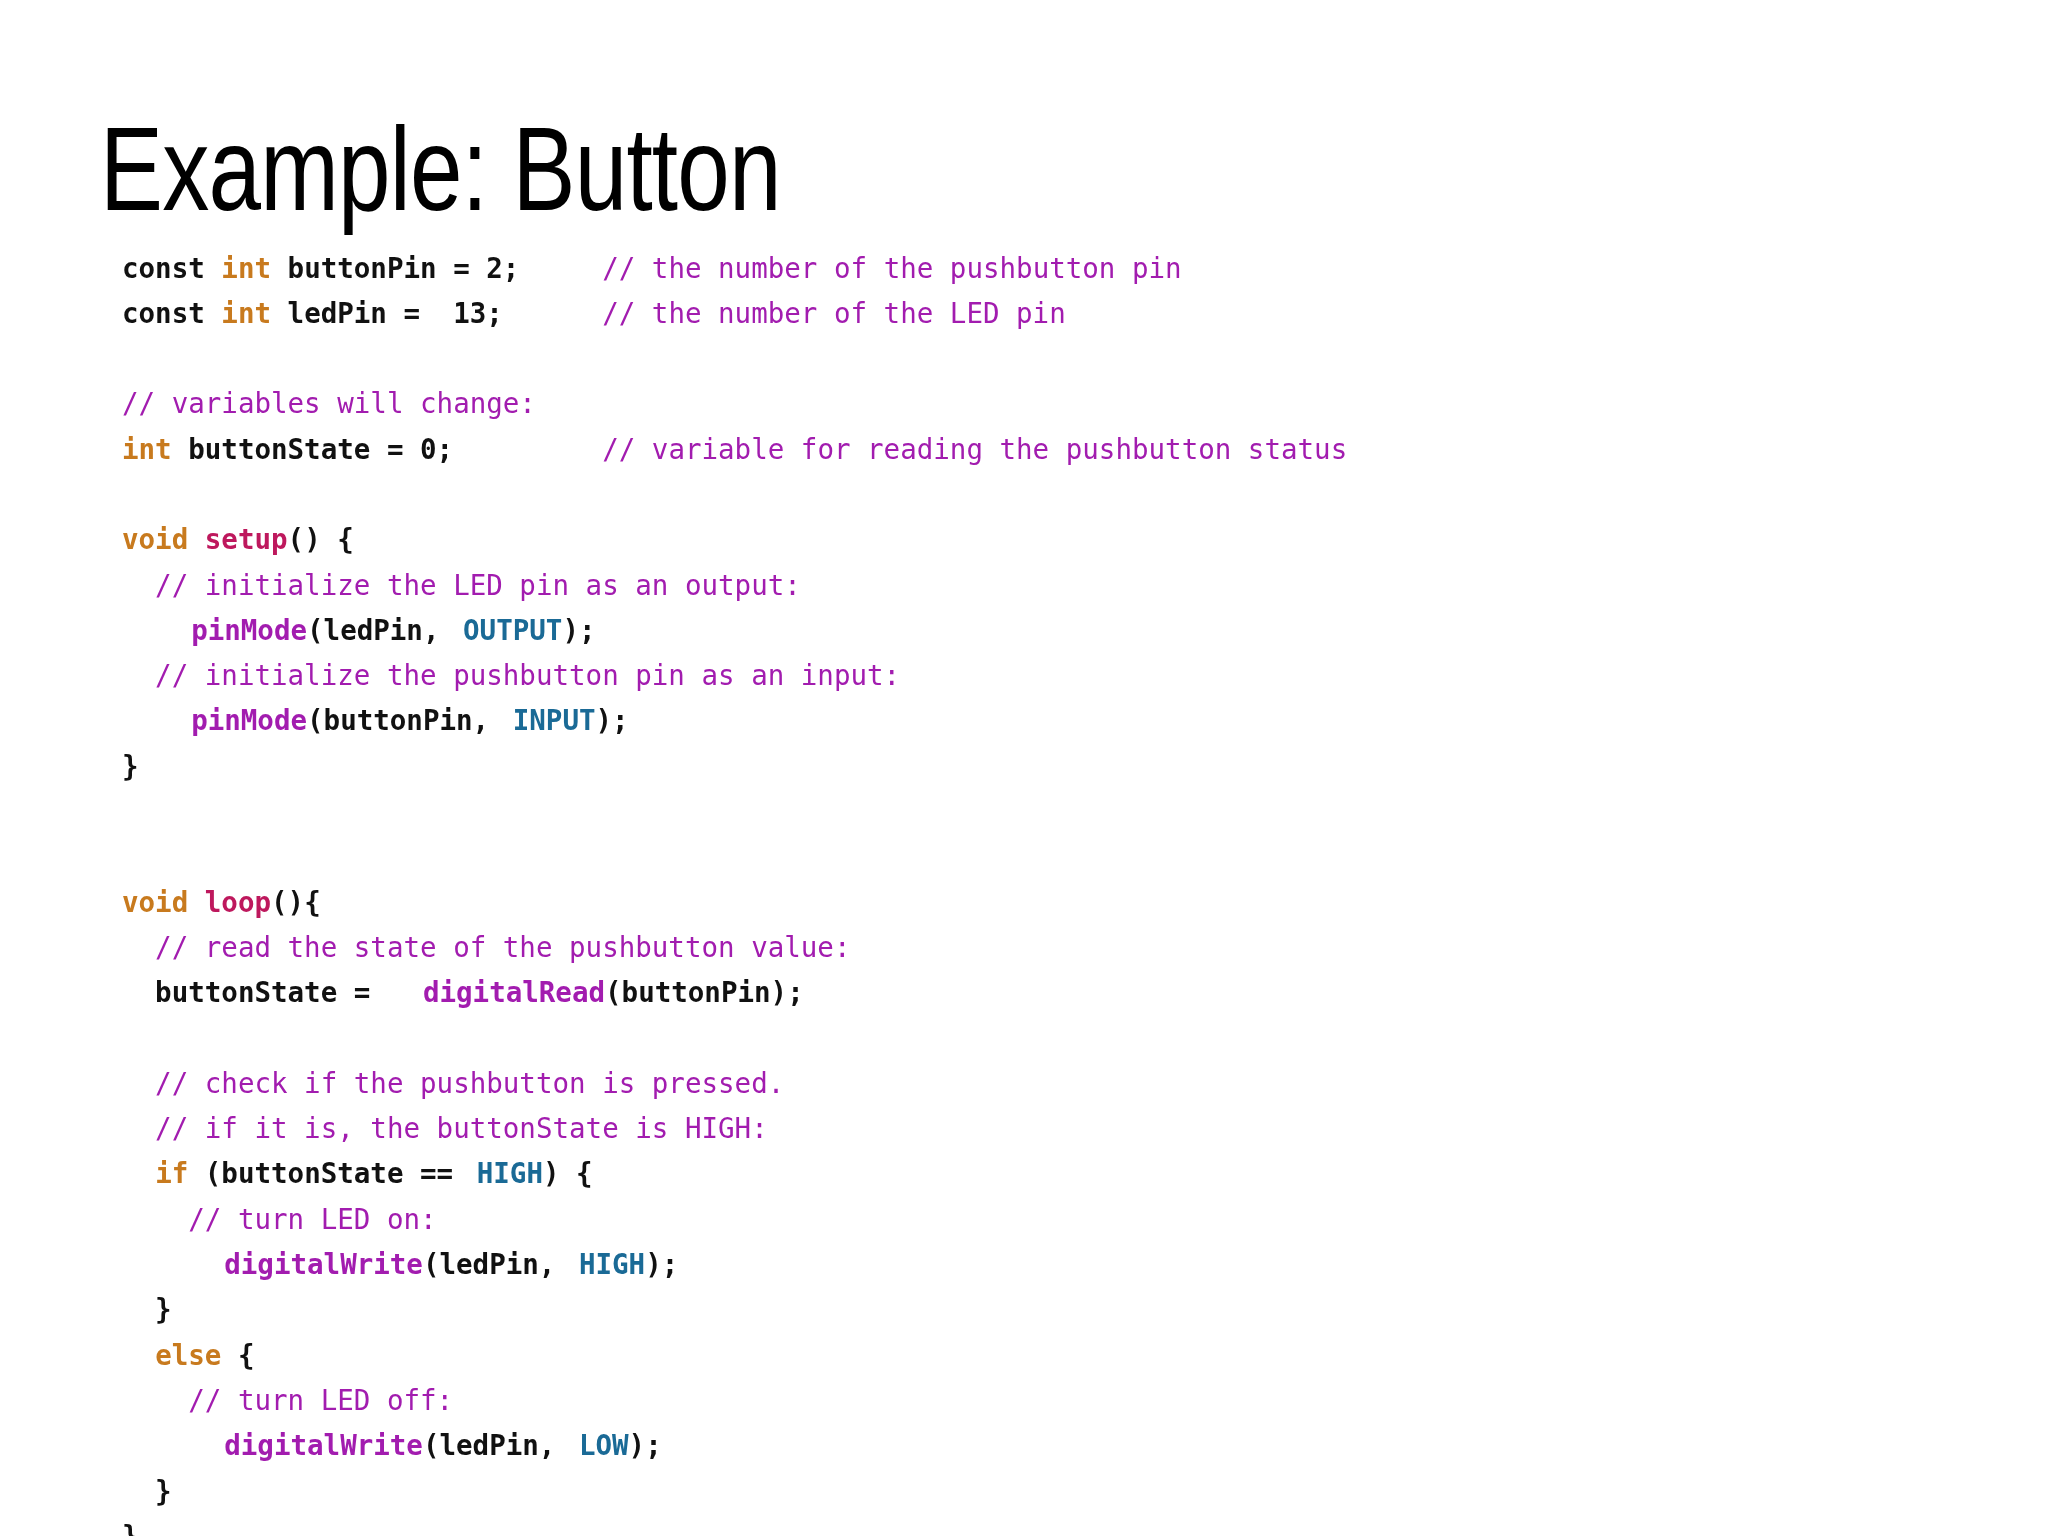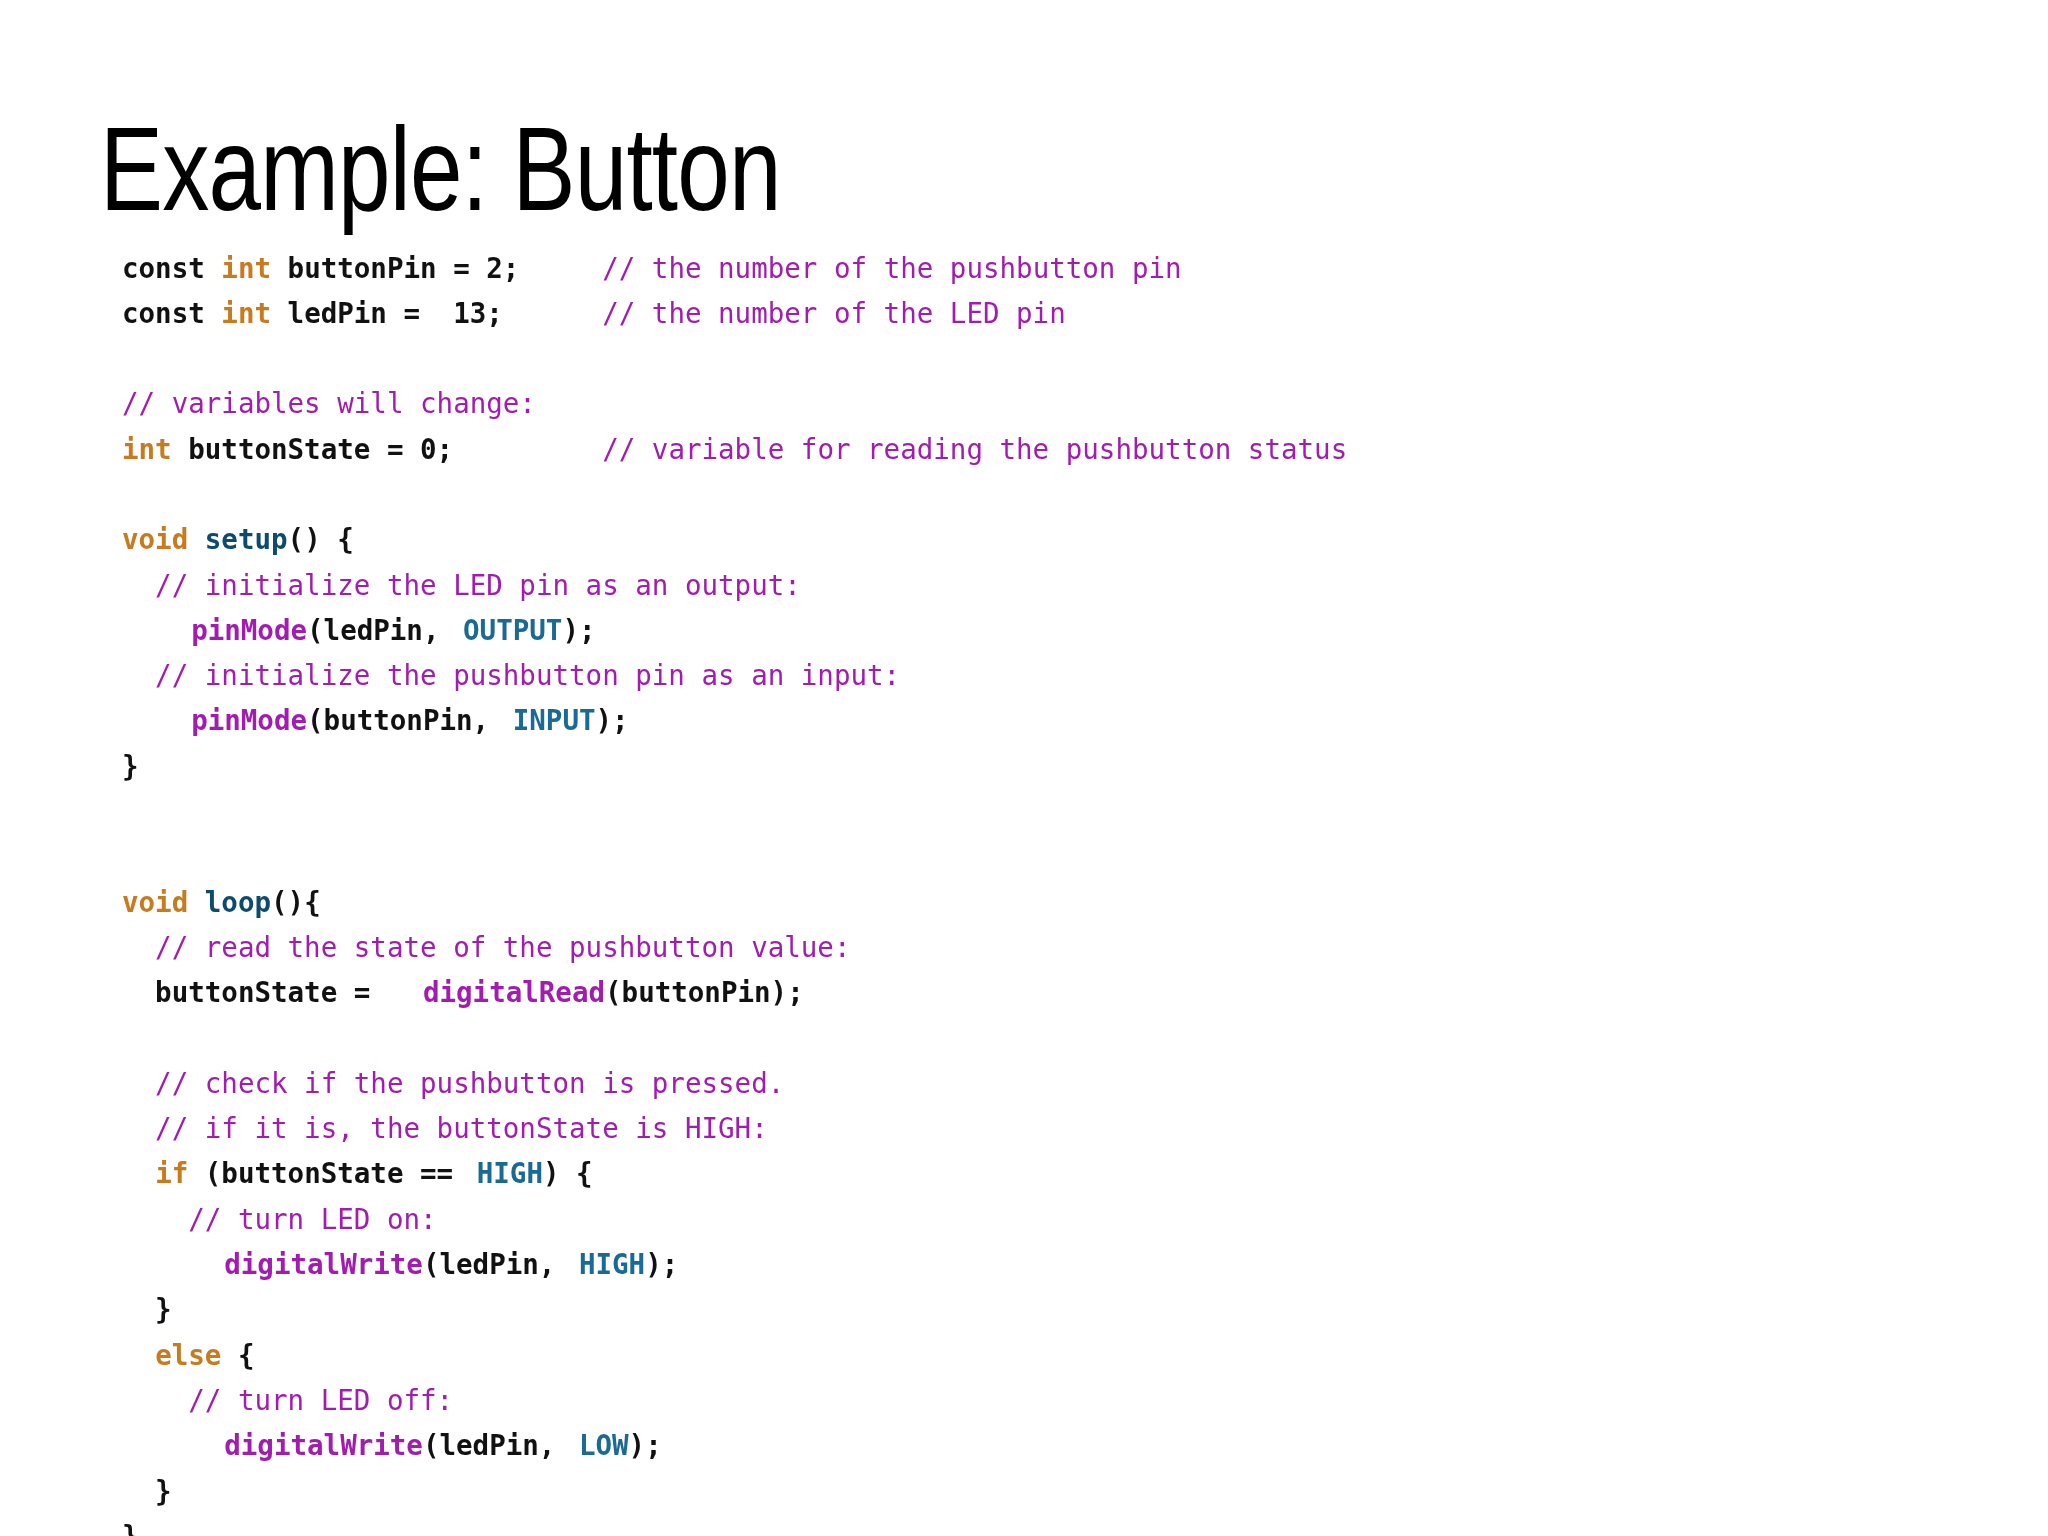--- a/index.html
+++ b/index.html
@@ -46,21 +46,21 @@
     font-weight: 700;
     letter-spacing: 0px;
   }
   .code-line {
     display: block;
     height: 45.3px;
     white-space: pre;
   }
   .tok-kw       { color: #c87a1e; font-weight: 700; }
   .tok-fn       { color: #a21caf; font-weight: 700; margin-left: 36px; }
-  .tok-fnname   { color: #0c4a6e; font-weight: 900; }
+  .tok-fnname   { color: #be185d; font-weight: 900; }
   .tok-const    { color: #1a6a96; font-weight: 700; margin-left: 7px; }
   .tok-comment  { color: #a21caf; font-weight: 400; }
   .tok-plain    { color: #111111; font-weight: 700; text-align: center; }
 </style>
 </head>
 <body>
 
 <div class="slide">
 
   <h1 class="slide-title">Example: Button</h1>

